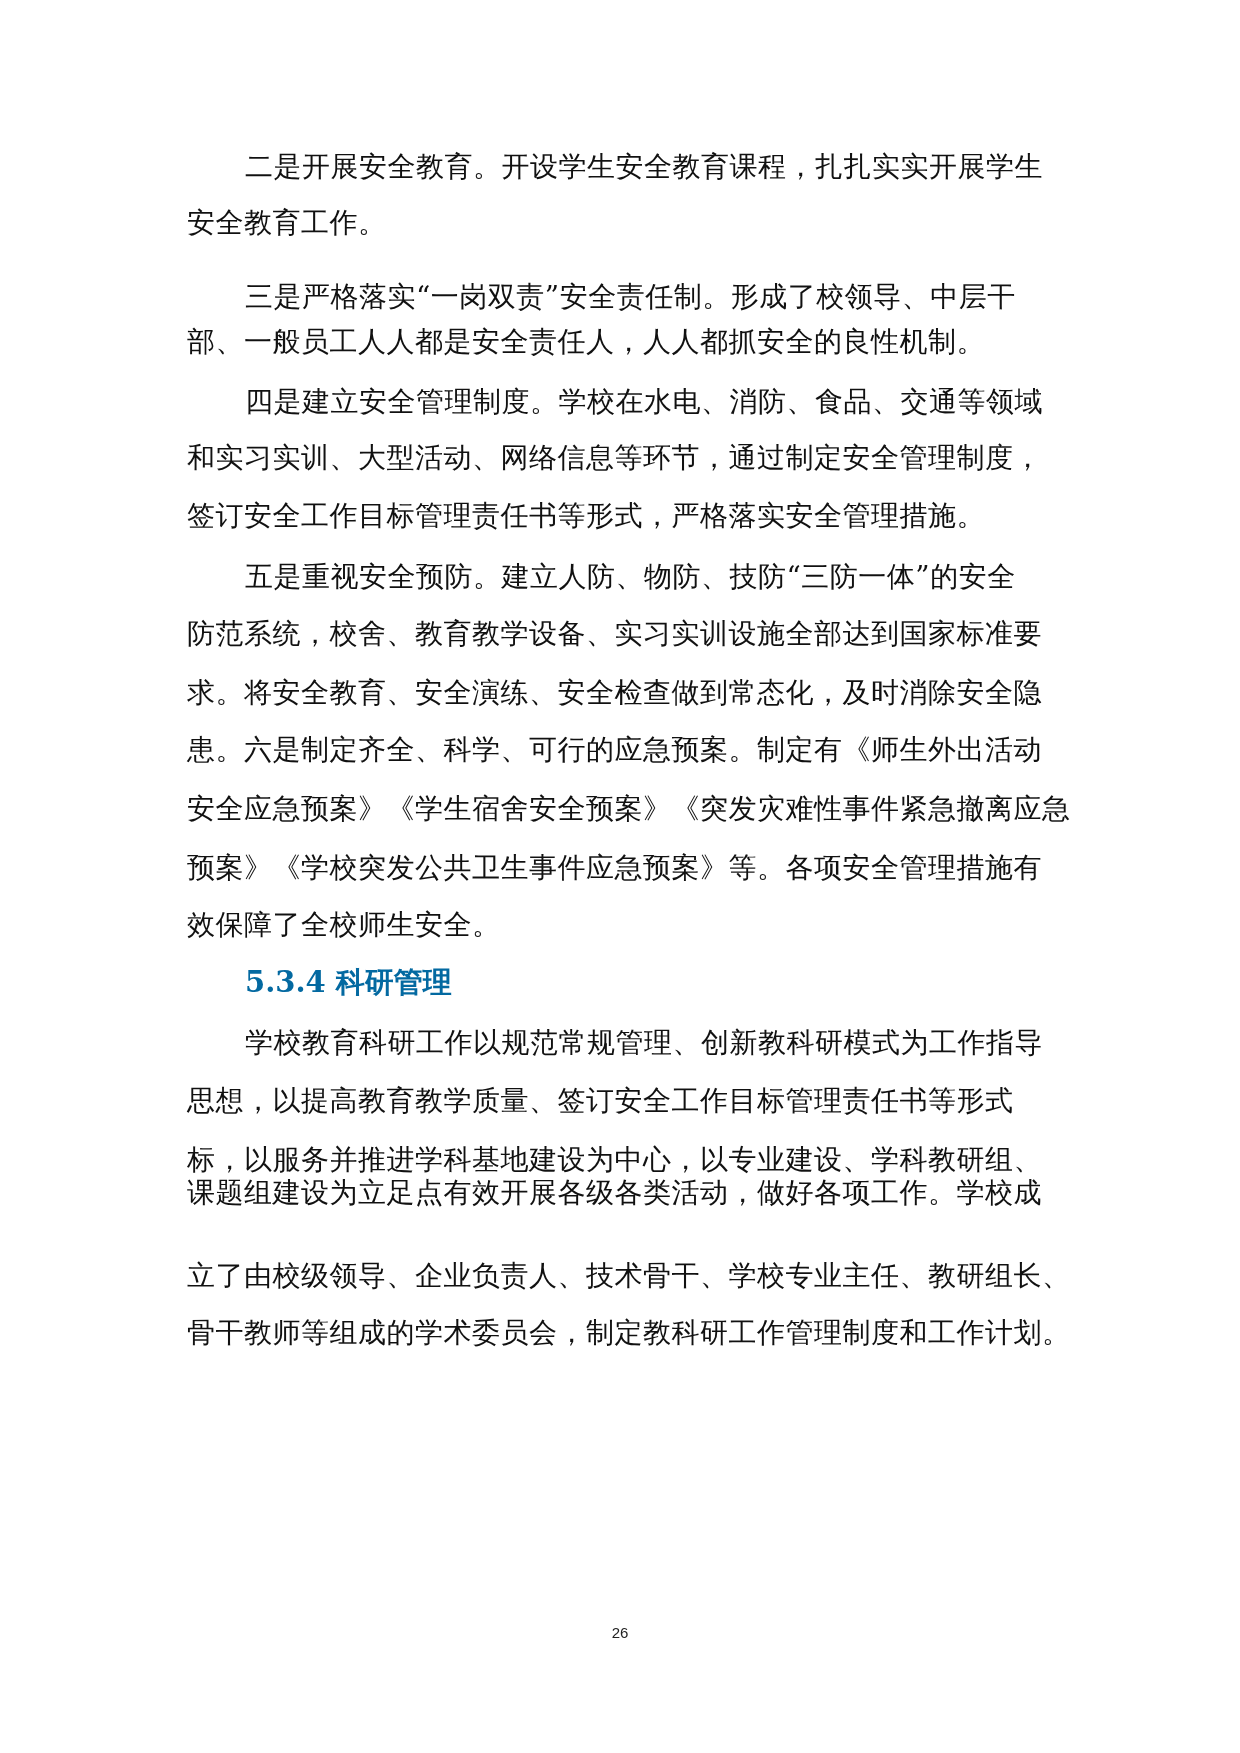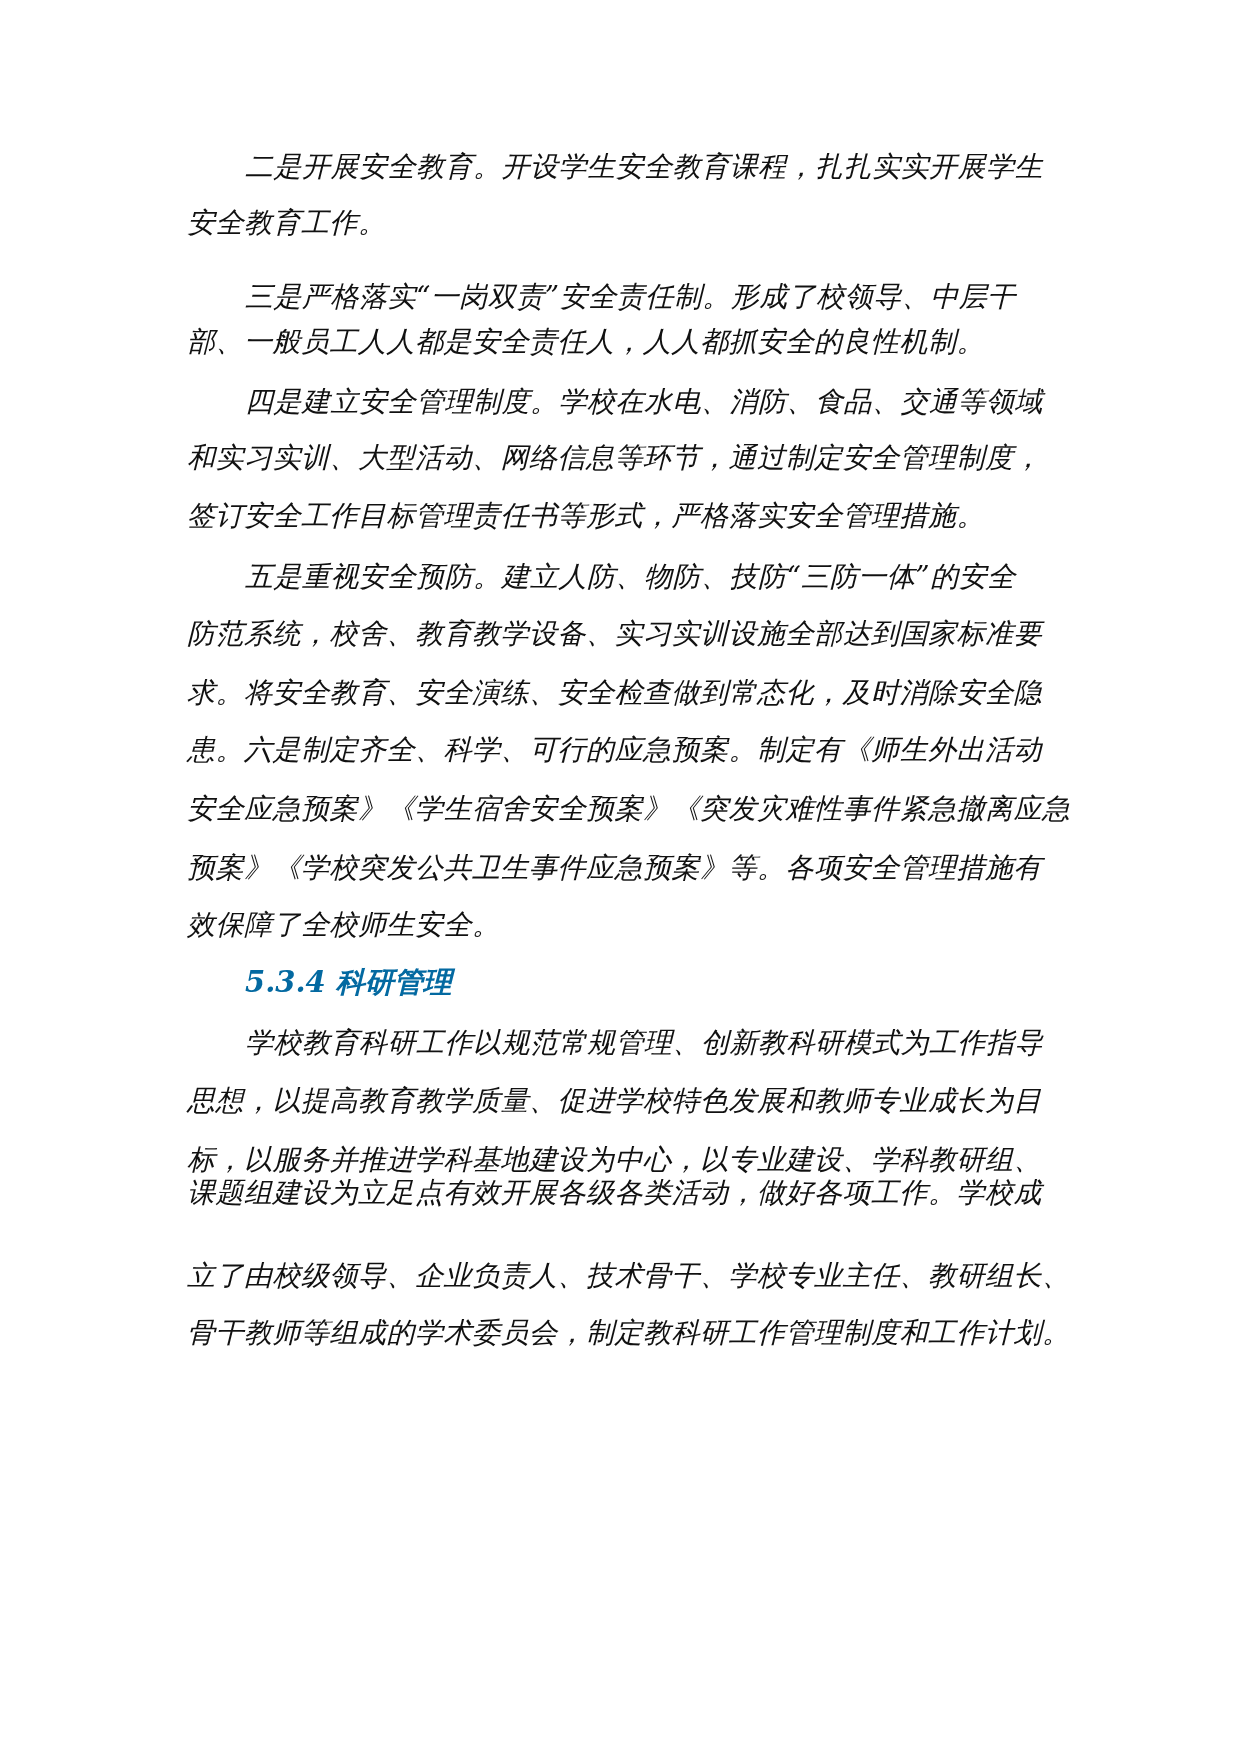--- a/index.html
+++ b/index.html
@@ -1,17 +1,17 @@
 <!DOCTYPE html>
 <html><head>
   <meta charset="utf-8">
   <style>
     html, body { margin: 0; padding: 0; background: #ffffff; }
     body { width: 1240px; height: 1753px; position: relative; overflow: hidden; }
-    .page { position: absolute; left: 0; top: 0; width: 1240px; height: 1753px; background: #fff; font-style: italic; }
+    .page { position: absolute; left: 0; top: 0; width: 1240px; height: 1753px; background: #fff; }
     .text {
       position: absolute; left: 187px; width: 870px;
       font-family: "DejaVu Serif", "Liberation Serif", serif;
       font-size: 28px; color: #111; letter-spacing: 0.5px;
     }
     .line { position: absolute; left: 0; white-space: nowrap; }
     .indent { left: 58px; }
     .heading {
       position: absolute; left: 245px;
       font-family: "DejaVu Serif", "Liberation Serif", serif;
@@ -40,22 +40,23 @@
 
     <div class="line indent" style="top:558px;">五是重视安全预防。建立人防、物防、技防“三防一体”的安全</div>
     <div class="line" style="top:615px;">防范系统，校舍、教育教学设备、实习实训设施全部达到国家标准要</div>
     <div class="line" style="top:674px;">求。将安全教育、安全演练、安全检查做到常态化，及时消除安全隐</div>
     <div class="line" style="top:731px;">患。六是制定齐全、科学、可行的应急预案。制定有《师生外出活动</div>
     <div class="line" style="top:790px;">安全应急预案》《学生宿舍安全预案》《突发灾难性事件紧急撤离应急</div>
     <div class="line" style="top:849px;">预案》《学校突发公共卫生事件应急预案》等。各项安全管理措施有</div>
     <div class="line" style="top:906px;">效保障了全校师生安全。</div>
 
     <div class="line indent" style="top:1024px;">学校教育科研工作以规范常规管理、创新教科研模式为工作指导</div>
-    <div class="line" style="top:1082px;">思想，以提高教育教学质量、促进学校特色发展和教师专业成长为目</div>
+    <div class="line" style="top:1082px;">思想，以提高教育教学质量、签订安全工作目标管理责任书等形式</div>
     <div class="line" style="top:1141px;">标，以服务并推进学科基地建设为中心，以专业建设、学科教研组、</div>
     <div class="line" style="top:1174px;">课题组建设为立足点有效开展各级各类活动，做好各项工作。学校成</div>
     <div class="line" style="top:1257px;">立了由校级领导、企业负责人、技术骨干、学校专业主任、教研组长、</div>
     <div class="line" style="top:1314px;">骨干教师等组成的学术委员会，制定教科研工作管理制度和工作计划。</div>
   </div>
 
   <div class="heading" style="top:963px;">5.3.4 科研管理</div>
 
+  <div class="pagenum">26</div>
 </div>
 
 </body></html>

